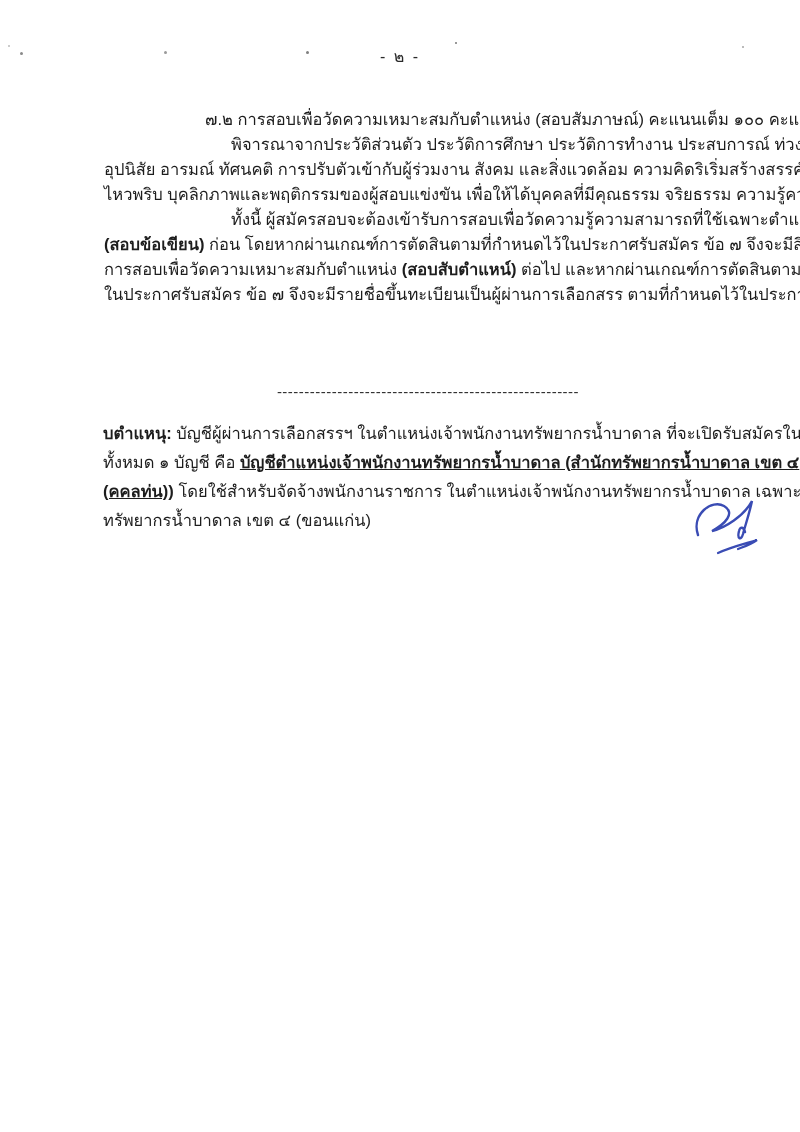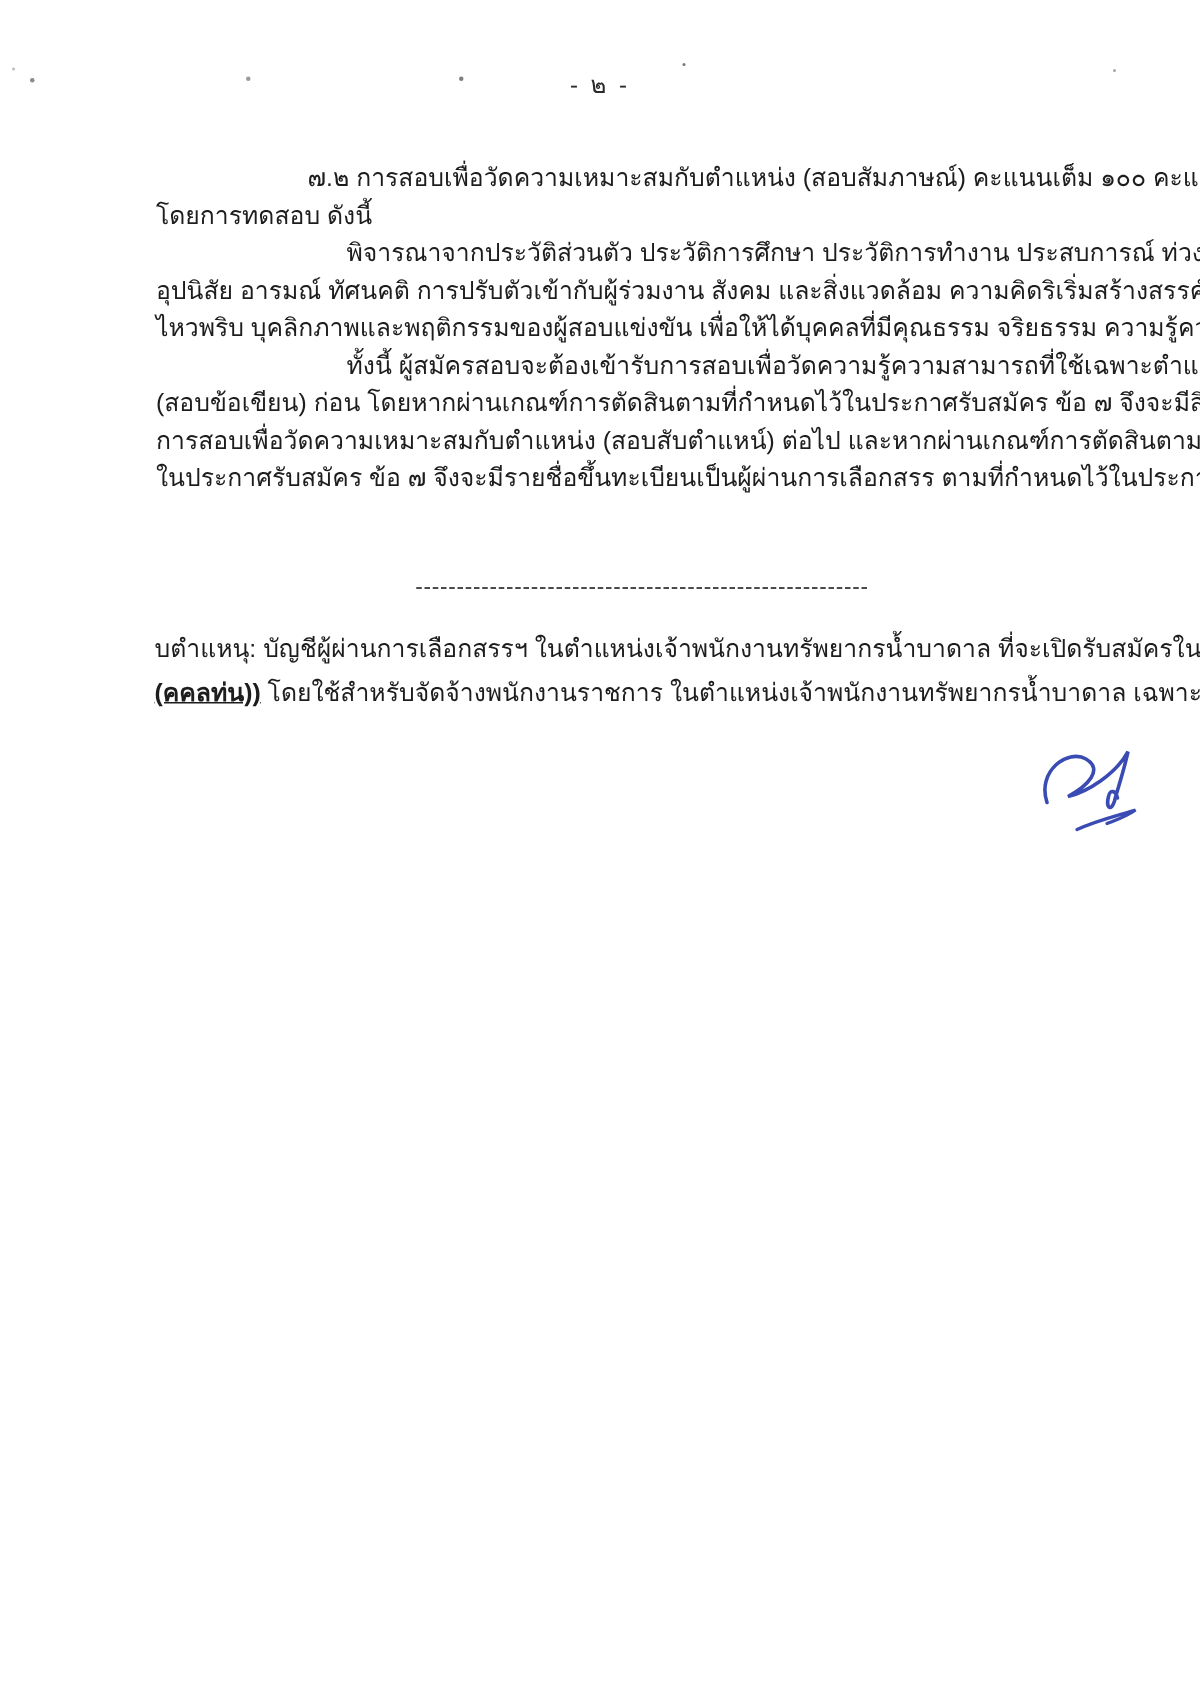--- a/index.html
+++ b/index.html
@@ -15,21 +15,21 @@
     position:absolute;top:44px;left:0;right:0;
     text-align:center;font-size:16px;letter-spacing:2px;color:#2a2a2a;
   }
   .content{
     position:absolute;left:104px;top:107px;width:648px;
     font-size:16.5px;line-height:25px;color:#1d1d1d;
   }
   .line{white-space:nowrap;height:25px;}
   .ind1{padding-left:101px;}
   .ind2{padding-left:127px;}
-  .bold{font-weight:normal;}
+  .bold{font-weight:bold;}
   .boldu{font-weight:bold;text-decoration:underline;}
   .divider{
     position:absolute;left:104px;top:383px;width:648px;
     text-align:center;font-size:15px;letter-spacing:0.5px;color:#333;
     white-space:nowrap;
   }
   .note{
     position:absolute;left:103px;top:419px;width:655px;
     font-size:16.5px;line-height:29px;color:#1d1d1d;
   }
@@ -54,35 +54,36 @@
 
   <div class="speck s1"></div>
   <div class="speck s2"></div>
   <div class="speck s3"></div>
   <div class="speck s4"></div>
   <div class="speck s5"></div>
   <div class="speck s6"></div>
 
   <div class="content">
     <div class="line ind1">๗.๒ การสอบเพื่อวัดความเหมาะสมกับตำแหน่ง (สอบสัมภาษณ์) คะแนนเต็ม ๑๐๐ คะแนน</div>
-    <div class="line">โดยการทดสอบ ดังนี้</div>
     <div class="line ind2">พิจารณาจากประวัติส่วนตัว ประวัติการศึกษา ประวัติการทำงาน ประสบการณ์ ท่วงทีวาจา</div>
     <div class="line">อุปนิสัย อารมณ์ ทัศนคติ การปรับตัวเข้ากับผู้ร่วมงาน สังคม และสิ่งแวดล้อม ความคิดริเริ่มสร้างสรรค์ ปฏิภาณ</div>
     <div class="line">ไหวพริบ บุคลิกภาพและพฤติกรรมของผู้สอบแข่งขัน เพื่อให้ได้บุคคลที่มีคุณธรรม จริยธรรม ความรู้ความสามารถ</div>
     <div class="line ind2">ทั้งนี้ ผู้สมัครสอบจะต้องเข้ารับการสอบเพื่อวัดความรู้ความสามารถที่ใช้เฉพาะตำแหน่ง</div>
     <div class="line"><span class="bold">(สอบข้อเขียน)</span><span> ก่อน โดยหากผ่านเกณฑ์การตัดสินตามที่กำหนดไว้ในประกาศรับสมัคร ข้อ ๗ จึงจะมีสิทธิเข้ารับ</span></div>
     <div class="line"><span>การสอบเพื่อวัดความเหมาะสมกับตำแหน่ง </span><span class="bold">(สอบสับตำแหน์)</span><span> ต่อไป และหากผ่านเกณฑ์การตัดสินตามที่กำหนดไว้</span></div>
     <div class="line">ในประกาศรับสมัคร ข้อ ๗ จึงจะมีรายชื่อขึ้นทะเบียนเป็นผู้ผ่านการเลือกสรร ตามที่กำหนดไว้ในประกาศรับสมัคร</div>
   </div>
 
   <div class="divider">-------------------------------------------------------</div>
 
   <div class="note">
     <div class="line"><span class="bold">บตำแหนุ:</span><span> บัญชีผู้ผ่านการเลือกสรรฯ ในตำแหน่งเจ้าพนักงานทรัพยากรน้ำบาดาล ที่จะเปิดรับสมัครในครั้งนี้ จะมี</span></div>
+    <div class="line"><span>ทั้งหมด ๑ บัญชี คือ </span><span class="boldu">บัญชีตำแหน่งเจ้าพนักงานทรัพยากรน้ำบาดาล (สำนักทรัพยากรน้ำบาดาล เขต ๔</span></div>
     <div class="line"><span class="boldu">(คคลท่น))</span><span> โดยใช้สำหรับจัดจ้างพนักงานราชการ ในตำแหน่งเจ้าพนักงานทรัพยากรน้ำบาดาล เฉพาะสำนัก</span></div>
+    <div class="line">ทรัพยากรน้ำบาดาล เขต ๔ (ขอนแก่น)</div>
   </div>
 
   <svg class="signature" viewBox="0 0 84 64" xmlns="http://www.w3.org/2000/svg">
     <path d="M7,39 C0,18 21,3 33,10 C45,17 34,28 21,35 C34,32 53,20 61,5 C58,19 54,30 52,38 C50,45 46,43 48,35 C49,30 53,31 54,36" fill="none" stroke-width="2.4" stroke-linecap="round" stroke="#3a4cb4"></path>
     <path d="M27,57 C40,51 53,48 66,44 C59,49 52,51 47,53" fill="none" stroke-width="2.2" stroke-linecap="round" stroke="#3a4cb4"></path>
   </svg>
 
 </div>
 
 </body></html>

